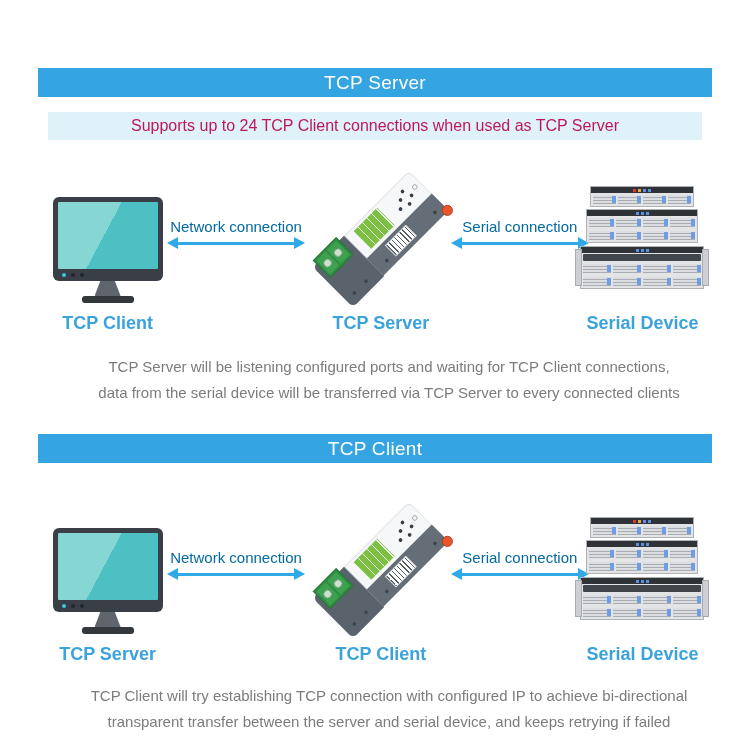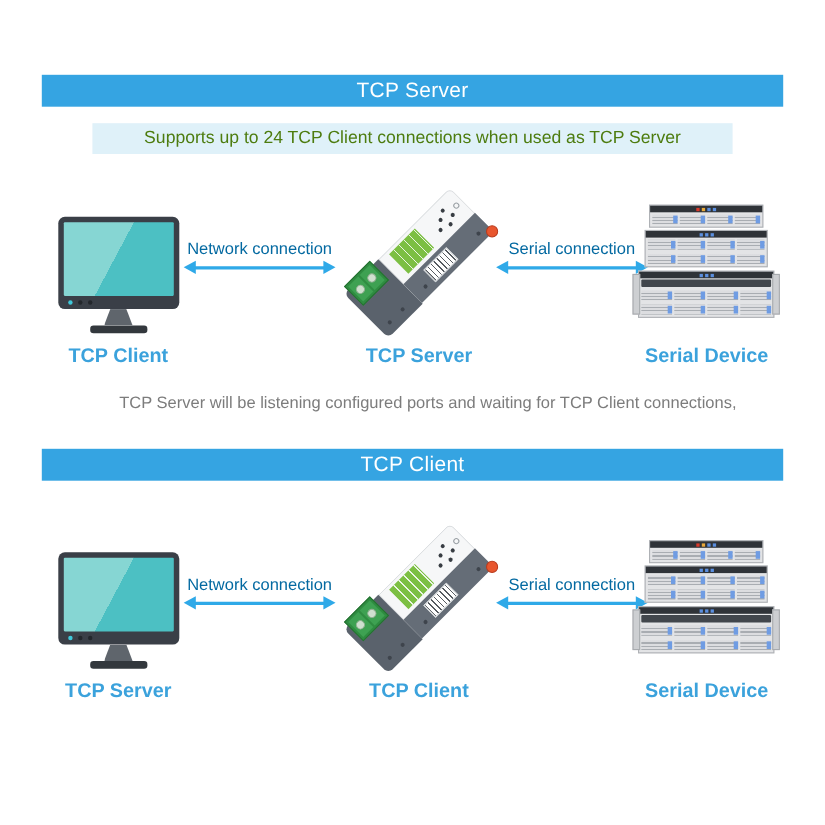--- a/index.html
+++ b/index.html
@@ -6,23 +6,23 @@
   html,body { background:#ffffff; }
   body { font-family:"Liberation Sans", sans-serif; }
   .page { position:relative; width:750px; height:750px; background:#ffffff; overflow:hidden; margin:16px auto; }
 
   
   .banner { margin:0 38px; height:29px; background:#35A4E2; color:#ffffff;
             display:flex; align-items:center; justify-content:center;
             font-size:19px; font-weight:500; letter-spacing:.3px; }
   .banner-1 { margin-top:52px; }
   .banner-2 { margin-top:28px; }
-  .subbanner { width:582px; height:28px; margin:15px auto 0; background:#DFF1F9;
+  .subbanner { width:654px; height:28px; margin:15px auto 0; background:#DFF1F9;
                display:flex; align-items:center; justify-content:center;
-               color:#4d7c0f; font-size:16px; }
+               color:#be185d; font-size:16px; }
 
   
   .diagram-row { display:flex; align-items:flex-start; padding:0 45px; margin-top:26px; height:170px; }
   .node { display:flex; flex-direction:column; align-items:center; justify-content:flex-end; height:168px; }
   .node-monitor { width:150px; }
   .node-device  { width:160px; }
   .node-rack    { width:150px; }
   .node-label { color:#3BA2DC; font-size:18px; font-weight:600; margin-top:8px; white-space:nowrap; }
 
   .conn { flex:1; display:flex; flex-direction:column; align-items:center; margin-top:52px; }
@@ -226,20 +226,21 @@
               <div class="bay"></div>
             </div>
         </div>
       </div>
       <div class="node-label">Serial Device</div>
     </div>
   </div>
 
   <div class="desc">
     <span>TCP Server will be listening configured ports and waiting for TCP Client connections,</span>
+    <span>data from the serial device will be transferred via TCP Server to every connected clients</span>
   </div>
 
   <div class="banner banner-2">
     <span>TCP Client</span>
   </div>
 
   <div class="diagram-row" style="margin-top:34px;">
 
     <div class="node node-monitor">
       <div class="monitor">
@@ -353,14 +354,18 @@
               <div class="bay"></div>
               <div class="bay"></div>
               <div class="bay"></div>
             </div>
         </div>
       </div>
       <div class="node-label">Serial Device</div>
     </div>
   </div>
 
+  <div class="desc desc-2">
+    <span>TCP Client will try establishing TCP connection with configured IP to achieve bi-directional</span>
+    <span>transparent transfer between the server and serial device, and keeps retrying if failed</span>
+  </div>
 
 </div>
 
 </body></html>

